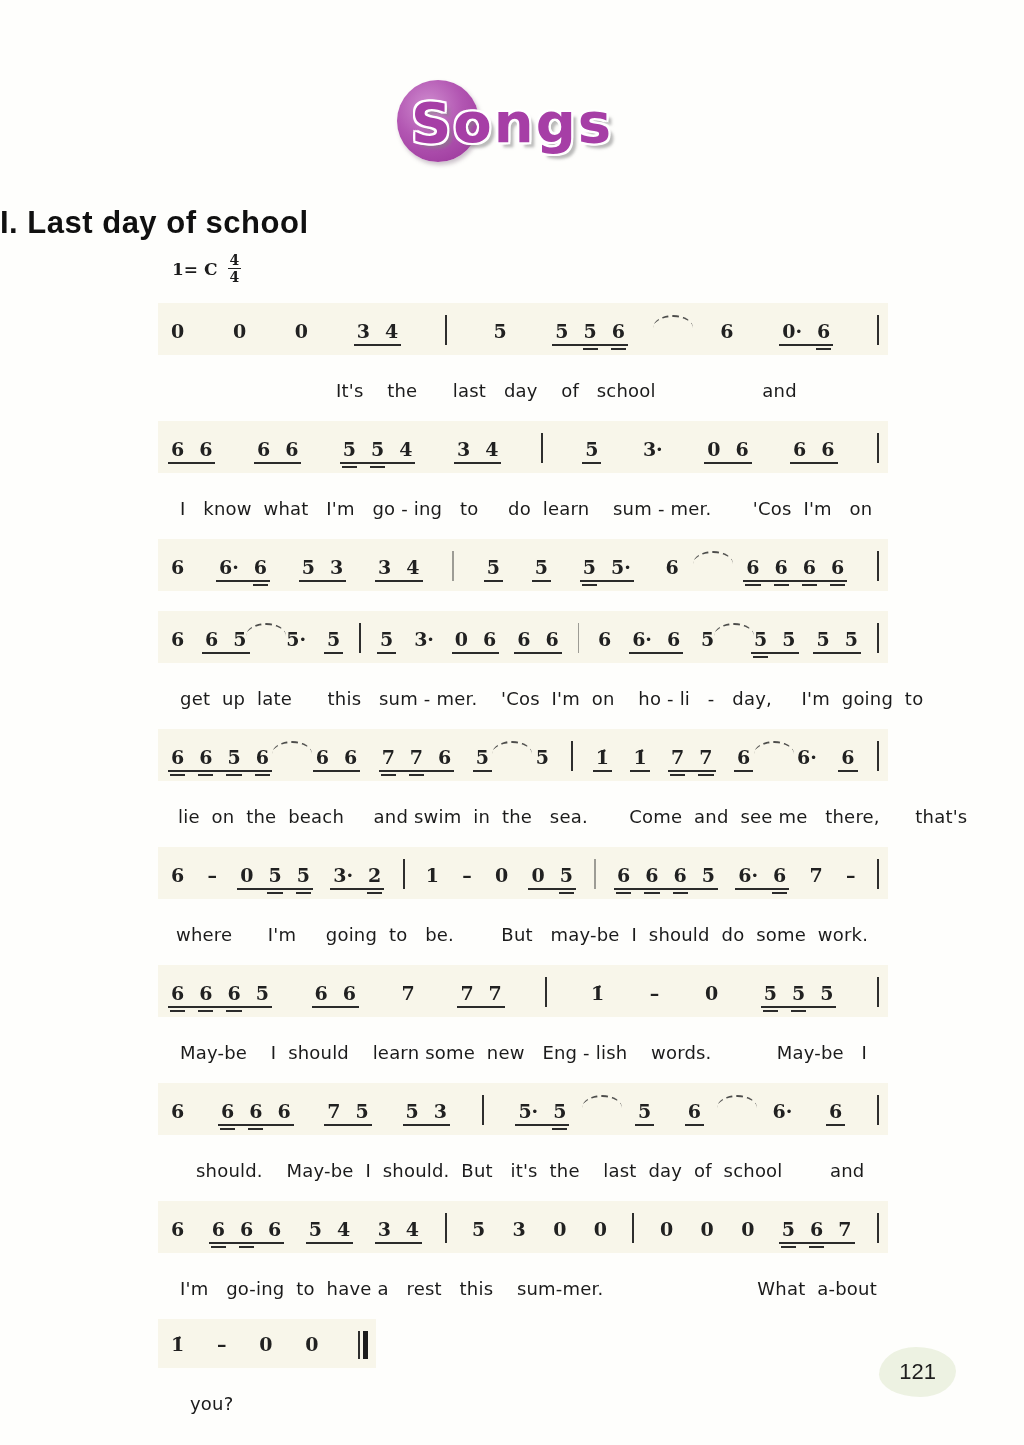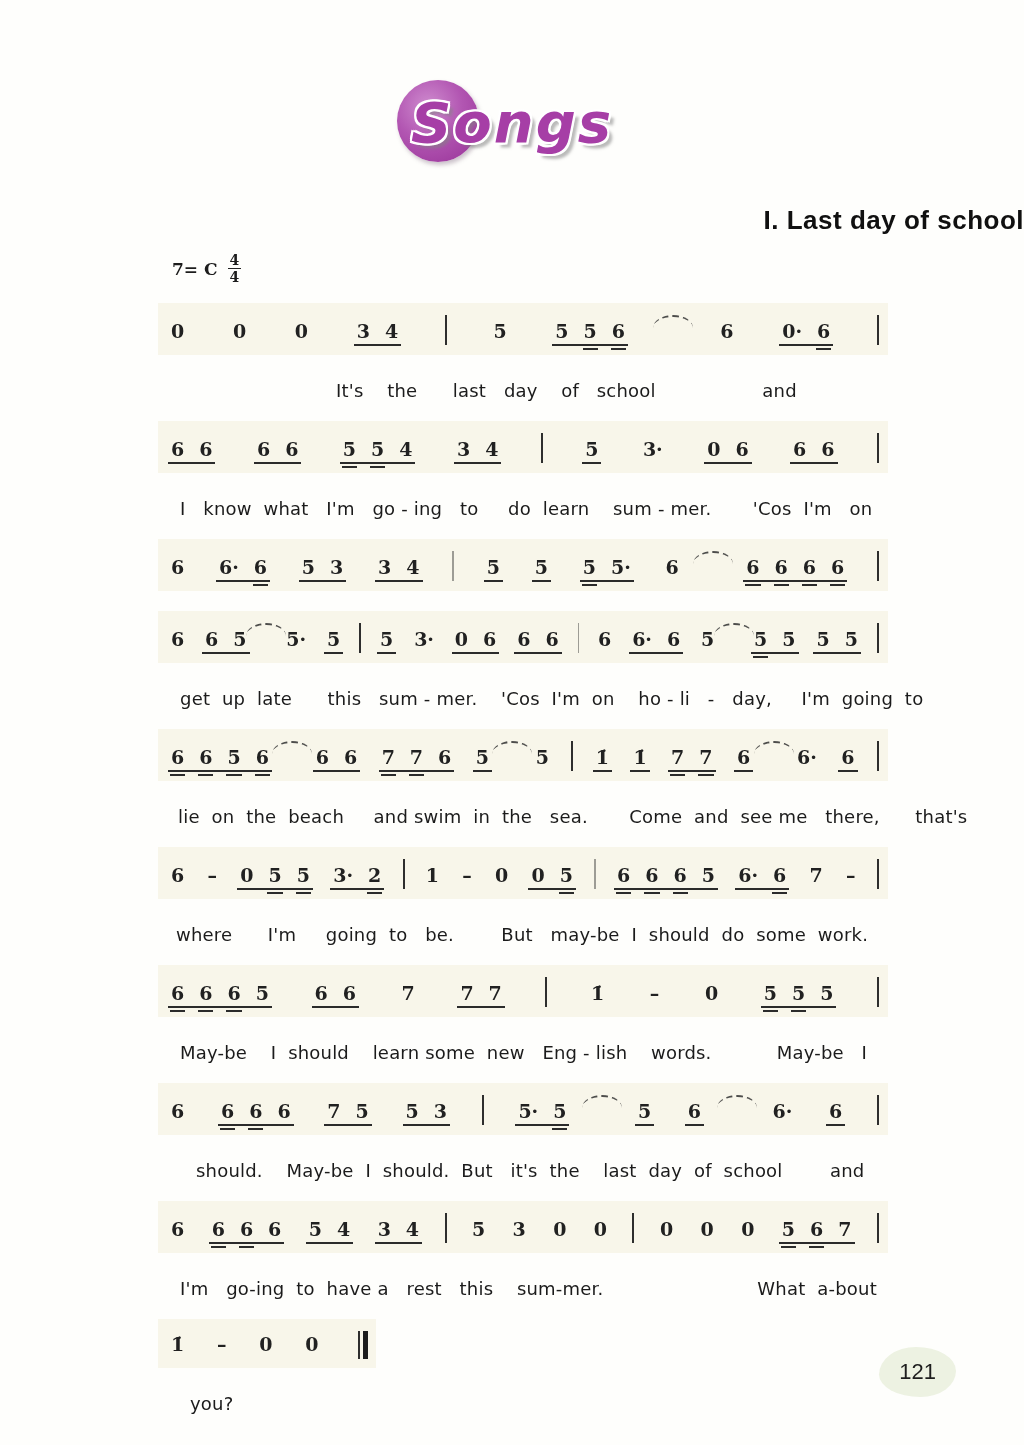--- a/index.html
+++ b/index.html
@@ -1,32 +1,32 @@
 <!DOCTYPE html>
 <html><head>
 <meta charset="utf-8">
 <style>
   html,body{margin:0;padding:0;}
   body{width:1024px;height:1445px;background:#ffffff;font-family:"Liberation Sans",sans-serif;}
   .page{position:relative;width:1024px;height:1445px;background:#fefefc;overflow:hidden;}
 
   
   .logo{position:absolute;top:88px;left:0;width:100%;text-align:center;}
-  .logo-wrap{display:inline-block;position:relative;font-style:italic;}
+  .logo-wrap{display:inline-block;position:relative;}
   .logo-circle{position:absolute;left:-14px;top:-8px;width:82px;height:82px;border-radius:50%;
     background:radial-gradient(circle at 38% 32%, #cf8ccf 0%, #b256b2 45%, #963096 100%);
     box-shadow:2px 3px 4px rgba(140,120,140,.45);}
   .logo-text{position:relative;font-family:"DejaVu Sans",sans-serif;font-weight:bold;
     font-size:56px;line-height:70px;color:#a63ea6;letter-spacing:2px;
     text-shadow:-2px -2px 0 #fff,2px -2px 0 #fff,-2px 2px 0 #fff,2px 2px 0 #fff,
       -2px 0 0 #fff,2px 0 0 #fff,0 -2px 0 #fff,0 2px 0 #fff,5px 5px 3px rgba(130,130,130,.55);}
 
   
-  .heading{position:absolute;top:205px;left:0;width:100%;text-align:right;
-    font-family:"Liberation Sans",sans-serif;font-weight:bold;font-size:26px;color:#101010;letter-spacing:.5px;}
+  .heading{position:absolute;top:205px;left:0;width:100%;text-align:left;
+    font-family:"Liberation Sans",sans-serif;font-weight:bold;font-size:31px;color:#101010;letter-spacing:.5px;}
   .keysig{position:absolute;top:253px;left:172px;font-family:"DejaVu Serif",serif;
     font-weight:bold;font-size:17px;color:#1c1c1c;display:flex;align-items:center;gap:10px;}
   .frac{display:inline-flex;flex-direction:column;text-align:center;line-height:1;font-size:14px;}
   .frac .num{border-bottom:1.4px solid #222;padding:0 2px 1px;}
   .frac .den{padding-top:1px;}
 
   
   .score{position:absolute;left:158px;top:303px;width:730px;}
   .sys{margin-bottom:20px;}
   .note-line{display:flex;justify-content:space-between;align-items:flex-end;
@@ -71,21 +71,21 @@
   <div class="logo">
     <span class="logo-wrap">
       <span class="logo-circle"></span>
       <span class="logo-text">Songs</span>
     </span>
   </div>
 
   <div class="heading">I. Last day of school</div>
 
   <div class="keysig">
-    <span>7= C</span>
+    <span>1= C</span>
     <span class="frac">
       <span class="num">4</span>
       <span class="den">4</span>
     </span>
   </div>
 
   <div class="score" id="score">
       <div class="sys">
         <div class="note-line">
           <span class="grp">

